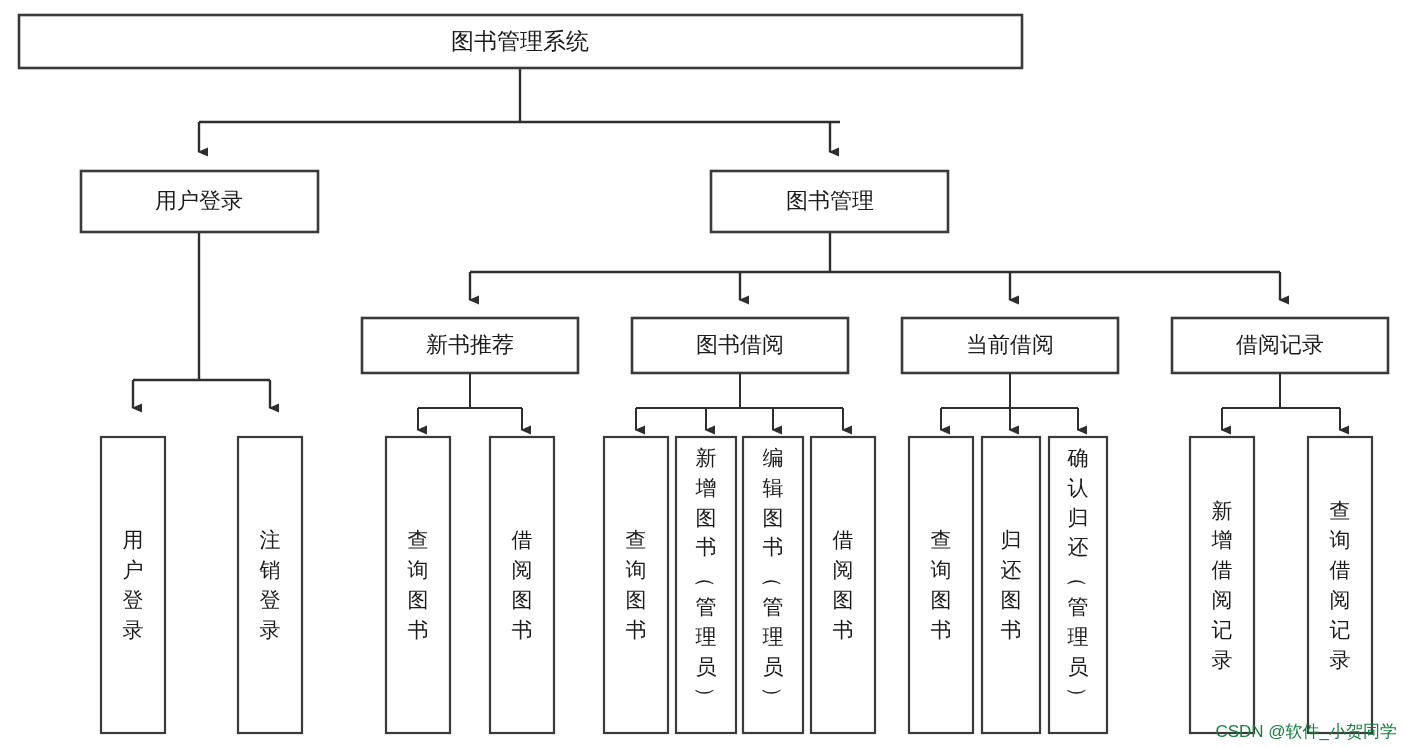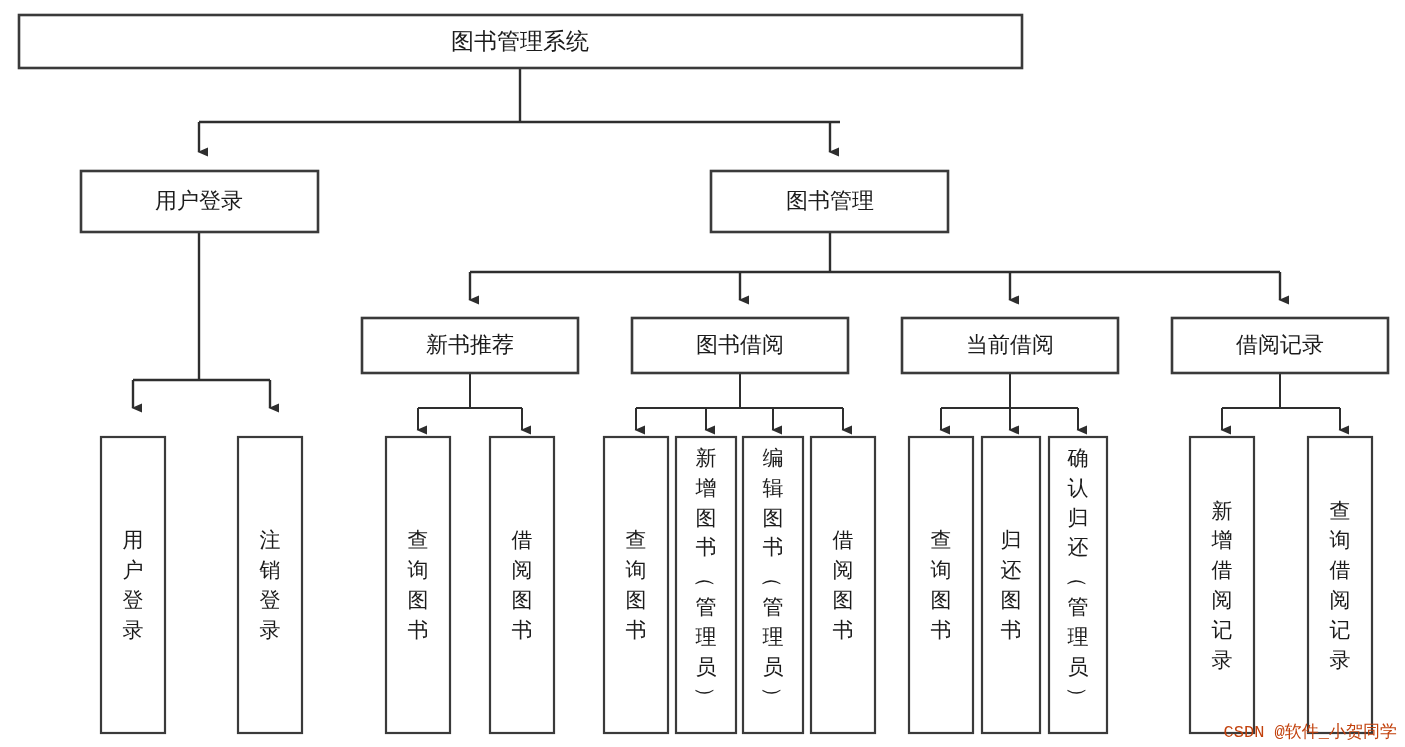--- a/index.html
+++ b/index.html
@@ -88,23 +88,23 @@
   }
   .vchar.rot {
     
     transform: rotate(90deg);
     display: block;
   }
   #watermark {
     position: absolute;
     right: 8px;
     bottom: 4px;
-    font-family: Liberation Mono, monospace;
+    font-family: Liberation Sans, sans-serif;
     font-size: 17px;
-    color: #c2410c;
+    color: #15803d;
     white-space: nowrap;
     pointer-events: none;
   }
 </style>
 </head>
 <body>
 
 <div id="diagram-root">
 
   <svg id="tree-svg" viewBox="0 0 1405 747">

